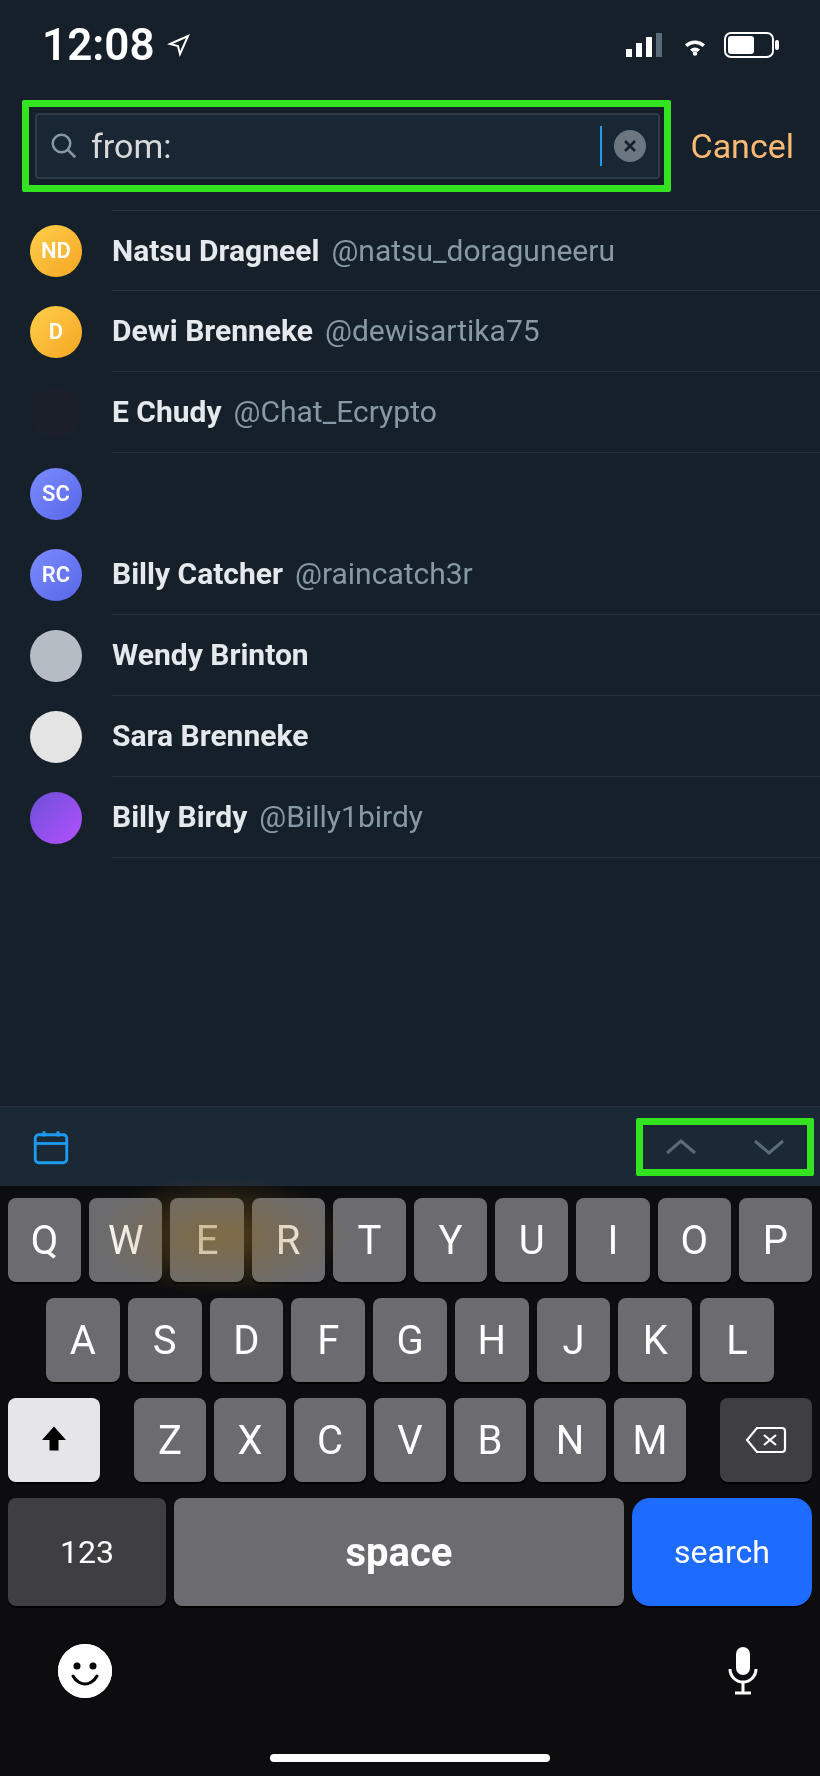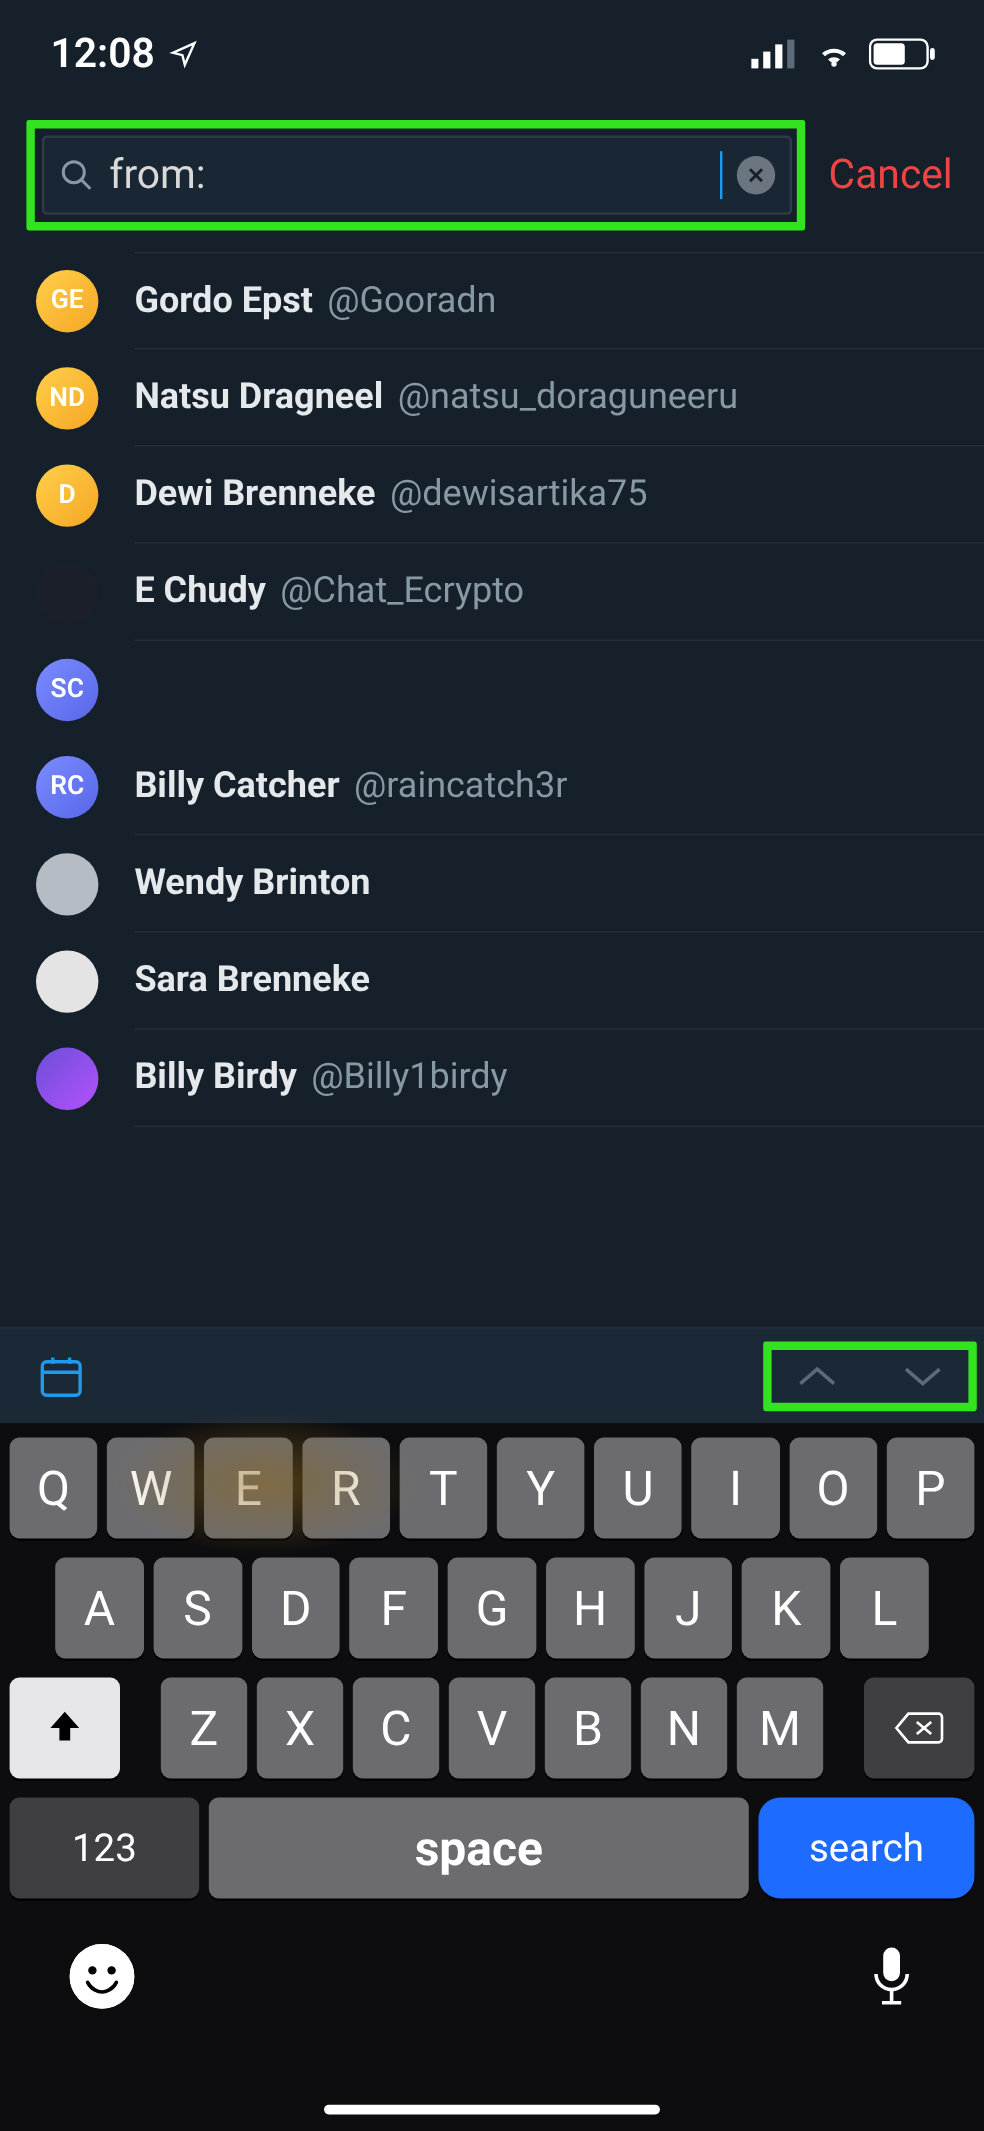--- a/index.html
+++ b/index.html
@@ -1,32 +1,32 @@
 <!DOCTYPE html>
 <html><head>
 <meta charset="utf-8">
 <style>
   * { margin:0; padding:0; box-sizing:border-box; font-family:-apple-system,BlinkMacSystemFont,"Segoe UI",Roboto,Helvetica,Arial,sans-serif; -webkit-font-smoothing:antialiased; }
   html,body { width:820px; height:1776px; background:#15202b; color:#fff; overflow:hidden; }
 
   
   .status-bar { height:90px; display:flex; align-items:center; justify-content:space-between; padding:0 40px 0 42px; }
-  .status-left { display:flex; align-items:center; gap:12px; font-size:34px; font-weight:600; }
+  .status-left { display:flex; align-items:center; gap:12px; font-size:44px; font-weight:600; }
   .status-right { display:flex; align-items:center; gap:12px; }
   .status-right svg { height:30px; }
 
   
   .search-row { display:flex; align-items:center; padding:0 20px 0 22px; height:112px; }
   .search-highlight { border:7px solid #33e31f; border-radius:2px; flex:1; display:flex; align-items:center; padding:6px 4px 6px 6px; }
   .search-box { flex:1; display:flex; align-items:center; background:#192734; border:2px solid #2f3b47; border-radius:4px; height:66px; padding:0 12px; gap:12px; }
   .search-box .mag { flex:none; }
   .search-box input { flex:1; background:transparent; border:none; outline:none; color:#d9d9d9; font-size:34px; font-weight:400; }
   .search-box .cursor { width:2px; height:40px; background:#1d9bf0; }
   .clear-btn { width:32px; height:32px; border-radius:50%; background:#6b7681; display:flex; align-items:center; justify-content:center; flex:none; }
-  .cancel { color:#ef4444; font-size:34px; font-weight:400; padding-left:20px; padding-right:6px; }
+  .cancel { color:#fdba74; font-size:34px; font-weight:400; padding-left:20px; padding-right:6px; }
 
   
   .list { padding-top:8px; }
   .row { display:flex; align-items:center; height:81px; padding-left:30px; }
   .row .avatar { width:52px; height:52px; border-radius:50%; flex:none; display:flex; align-items:center; justify-content:center; font-size:22px; font-weight:600; color:#fff; }
   .row .text { margin-left:30px; font-size:30px; display:flex; gap:12px; align-items:baseline; border-bottom:1px solid #26323e; height:100%; flex:1; padding-top:22px; }
   .row:first-child .text { border-top:1px solid #26323e; }
   .row .name   { color:#e6e9eb; font-weight:700; }
   .row .handle { color:#8899a6; font-weight:400; }
   .avatar.dark { background:#1a1f29; }
@@ -46,21 +46,21 @@
 
   
   .kb { background:#0d0d0f; height:590px; padding:12px 8px 18px 8px; position:relative; }
   .kb-glow { position:absolute; top:-10px; left:90px; width:260px; height:120px; background:radial-gradient(ellipse at center,#8f6a1f88 0%,transparent 70%); pointer-events:none; }
   .kb-row { display:flex; gap:8px; margin-bottom:16px; justify-content:center; }
   .key { background:#6c6c70; color:#fff; border-radius:8px; height:84px; flex:1; display:flex; align-items:center; justify-content:center; font-size:40px; font-weight:400; box-shadow:0 2px 0 #000; }
   .kb-row.r2 { padding:0 38px; }
   .kb-row.r3 .key.shift { background:#e5e5ea; color:#000; flex:0 0 92px; }
   .kb-row.r3 .key.del   { background:#3f3f42; flex:0 0 92px; }
   .kb-row.r3 .spacer { flex:0 0 18px; }
-  .kb-row.r4 .key { height:84px; }
+  .kb-row.r4 .key { height:108px; }
   .kb-row.r4 .key.num    { background:#3f3f42; flex:0 0 158px; font-size:32px; }
   .kb-row.r4 .key.space  { background:#6c6c70; font-size:40px; text-transform:lowercase;font-weight:bold; }
   .kb-row.r4 .key.search { background:#1e6bff; flex:0 0 180px; font-size:32px; text-transform:lowercase;border-radius:18px; }
   .kb-bottom { display:flex; justify-content:space-between; align-items:center; padding:22px 50px 0 50px; }
   .emoji { width:54px; height:54px; border-radius:50%; background:#fff; color:#000; display:flex; align-items:center; justify-content:center; font-size:36px; }
   .mic { color:#fff; }
   .home-ind { position:absolute; bottom:14px; left:50%; transform:translateX(-50%); width:280px; height:8px; background:#fff; border-radius:4px; }
 
   .screen { width:820px; height:1776px; display:flex; flex-direction:column; background:#15202b; position:relative; }
   .list-container { flex:1; overflow:hidden; }
@@ -110,27 +110,20 @@
               <line x1="12" y1="2" x2="2" y2="12"></line>
             </svg>
         </div>
       </div>
     </div>
     <div class="cancel">Cancel</div>
   </div>
 
   <div class="list-container">
     <div class="list" id="list">
-        <div class="row">
-          <div class="avatar orange">GE</div>
-          <div class="text">
-            <span class="name">Gordo Epst</span>
-            <span class="handle">@Gooradn</span>
-          </div>
-        </div>
         <div class="row">
           <div class="avatar orange">ND</div>
           <div class="text">
             <span class="name">Natsu Dragneel</span>
             <span class="handle">@natsu_doraguneeru</span>
           </div>
         </div>
         <div class="row">
           <div class="avatar orange">D</div>
           <div class="text">

